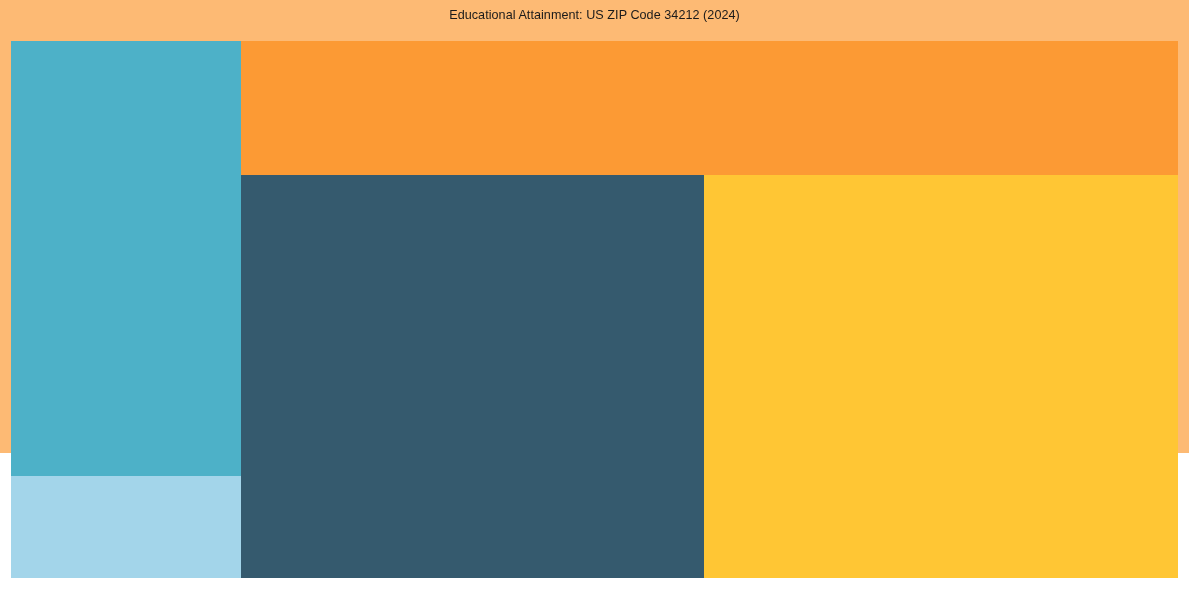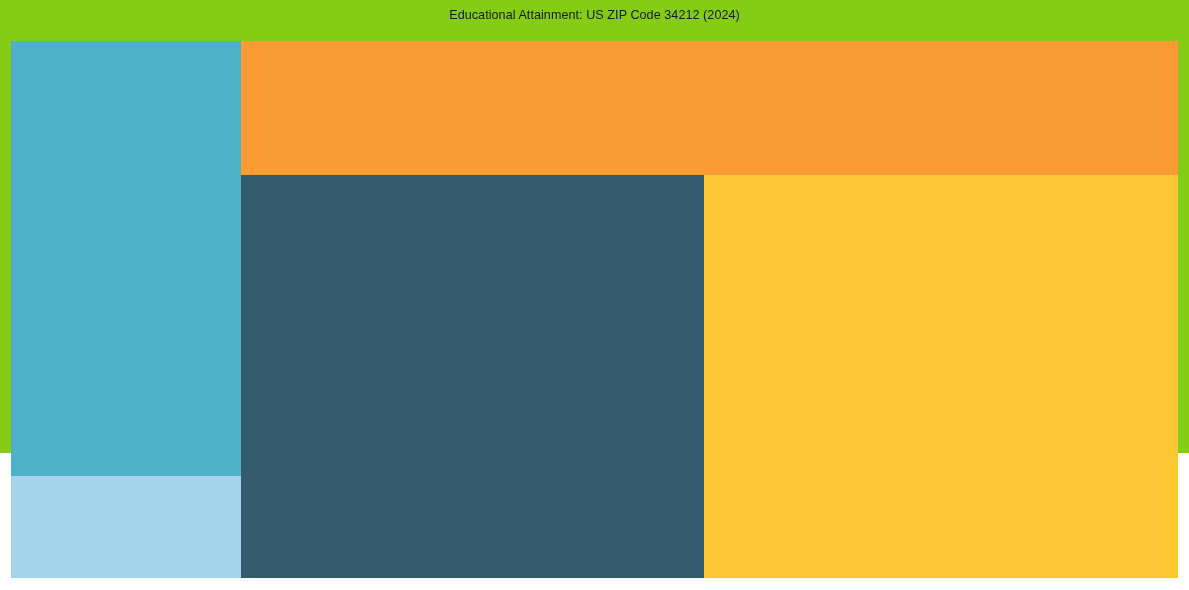--- a/index.html
+++ b/index.html
@@ -12,21 +12,21 @@
     width: 1189px;
     height: 590px;
     overflow: hidden;
     font-family: "Liberation Sans", sans-serif;
     -webkit-font-smoothing: antialiased;
   }
   #figure {
     position: relative;
     width: 1189px;
     height: 453px;
-    background: #84cc16;
+    background: #fdba74;
   }
   #chart-title {
     position: absolute;
     left: 0;
     top: 8px;
     width: 1189px;
     text-align: center;
     font-family: "Liberation Sans", sans-serif;
     font-size: 12.6px;
     line-height: 15px;

